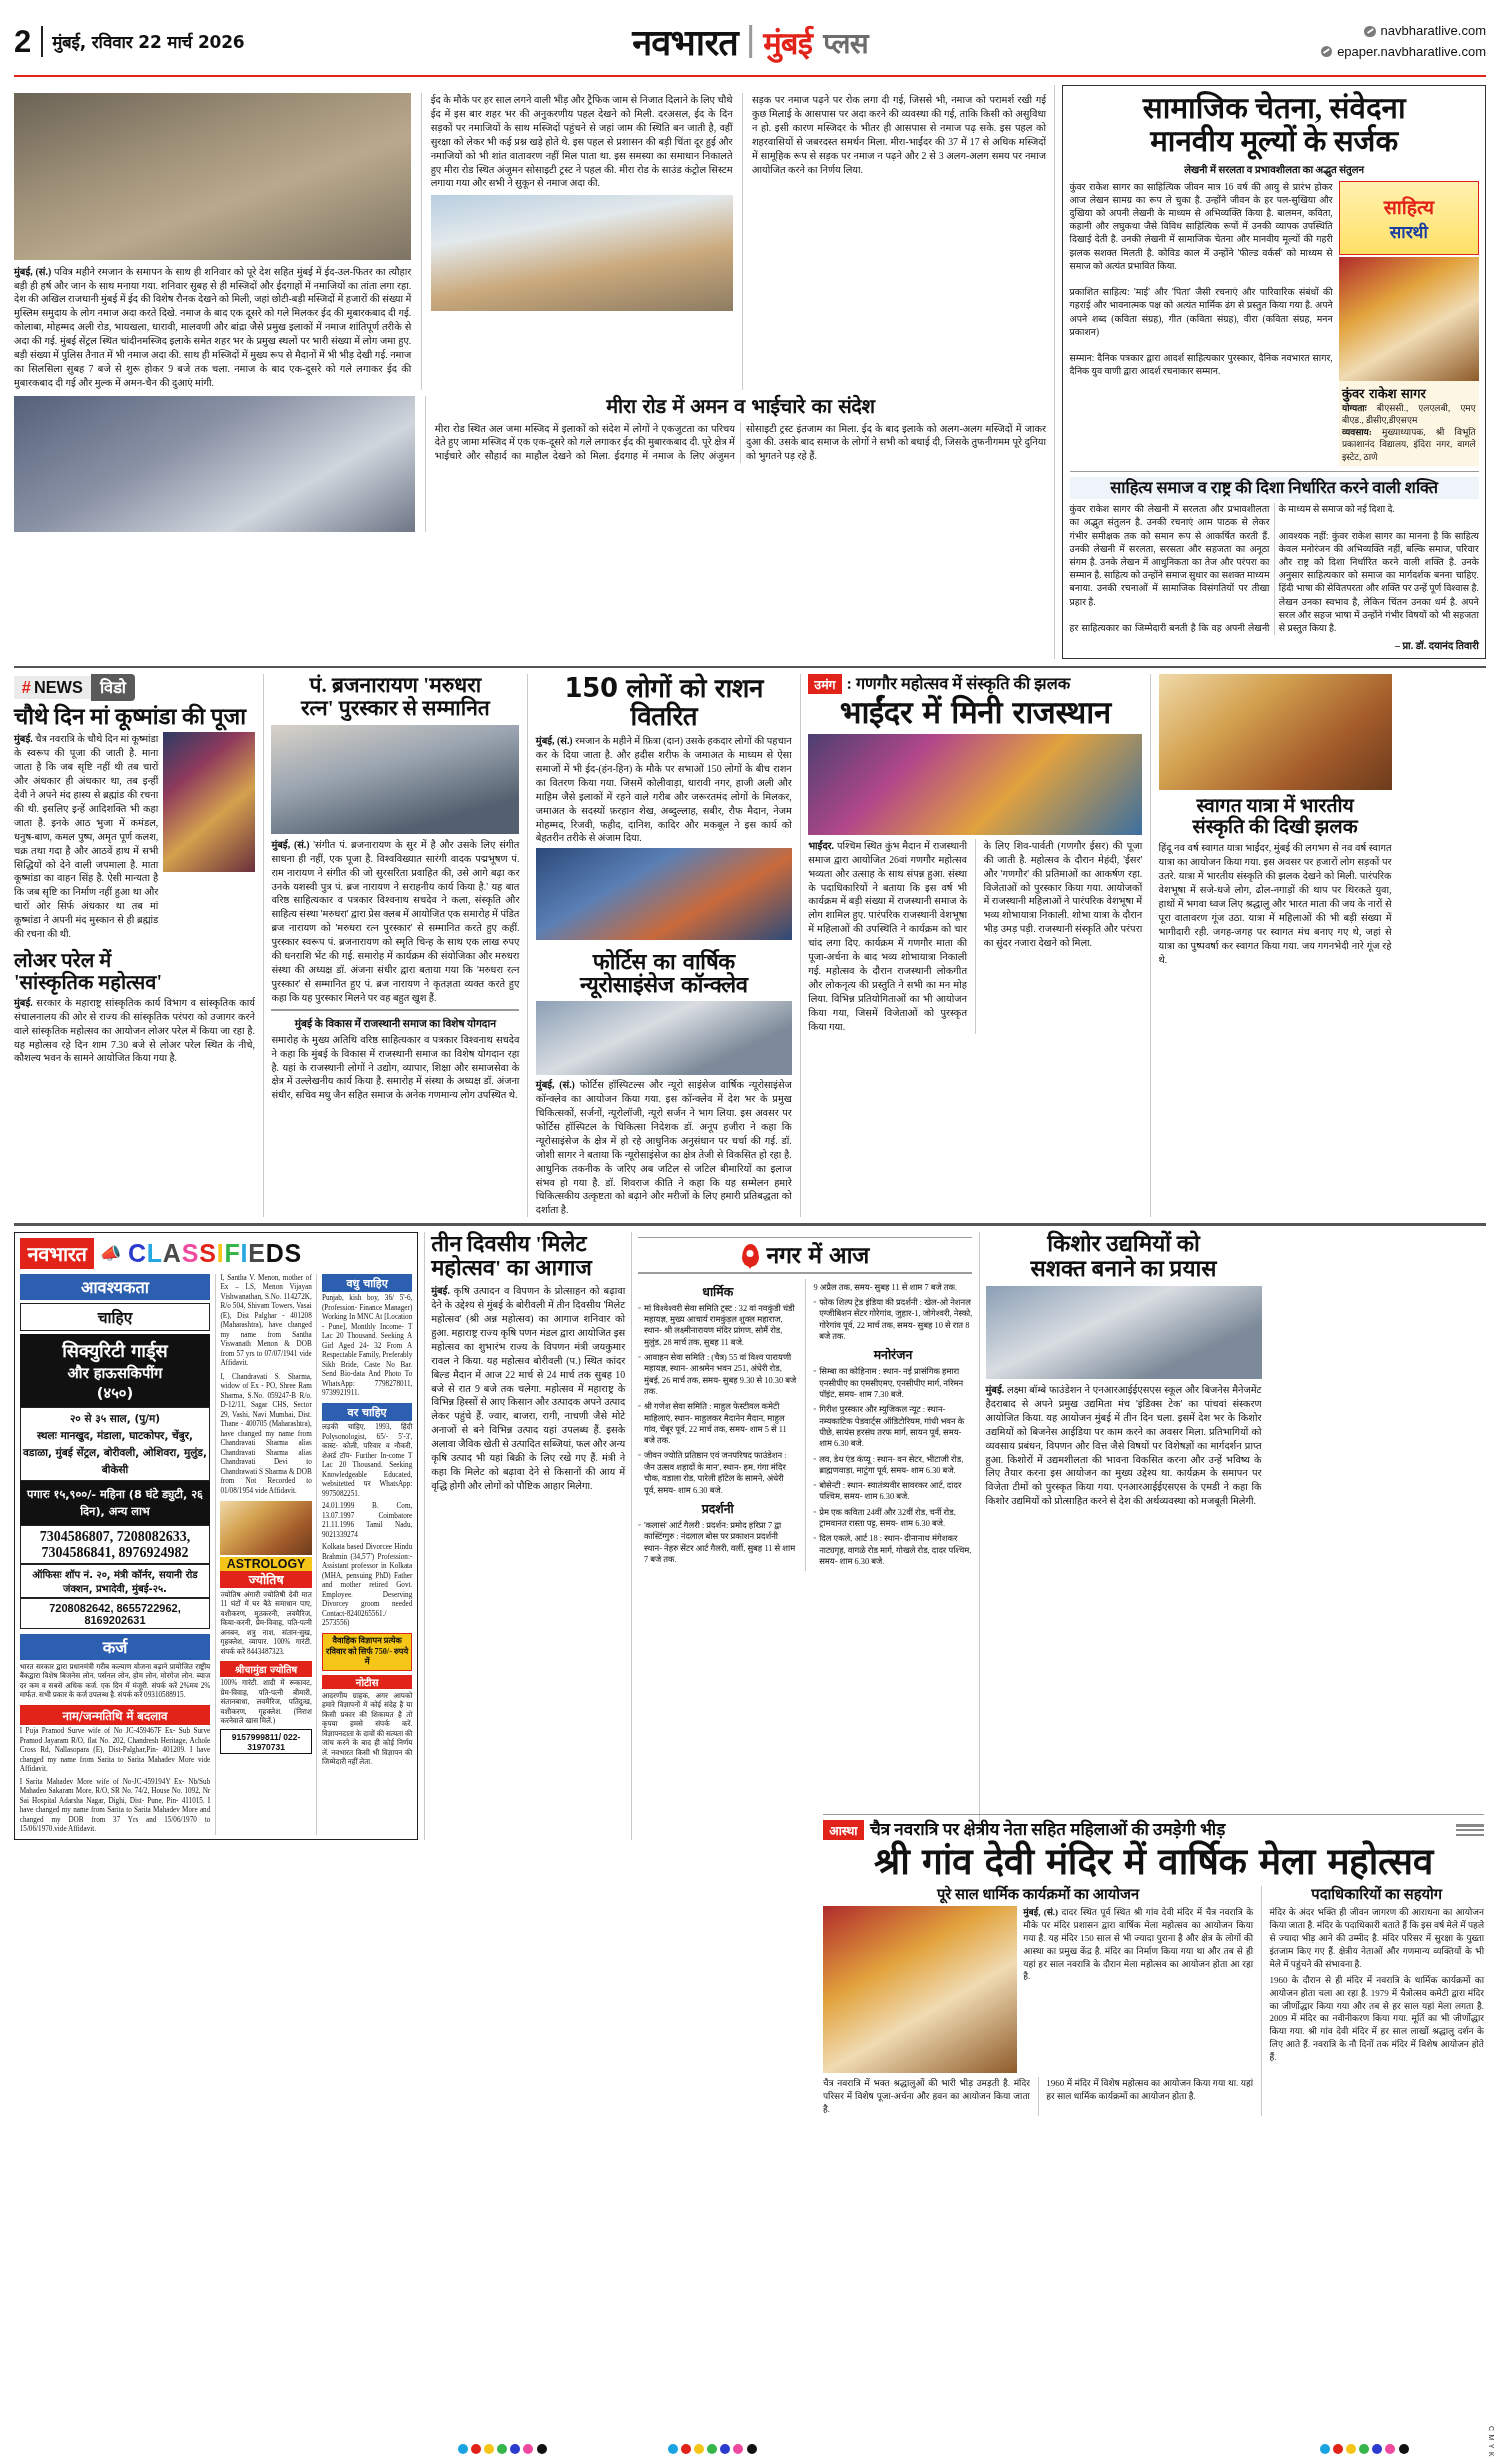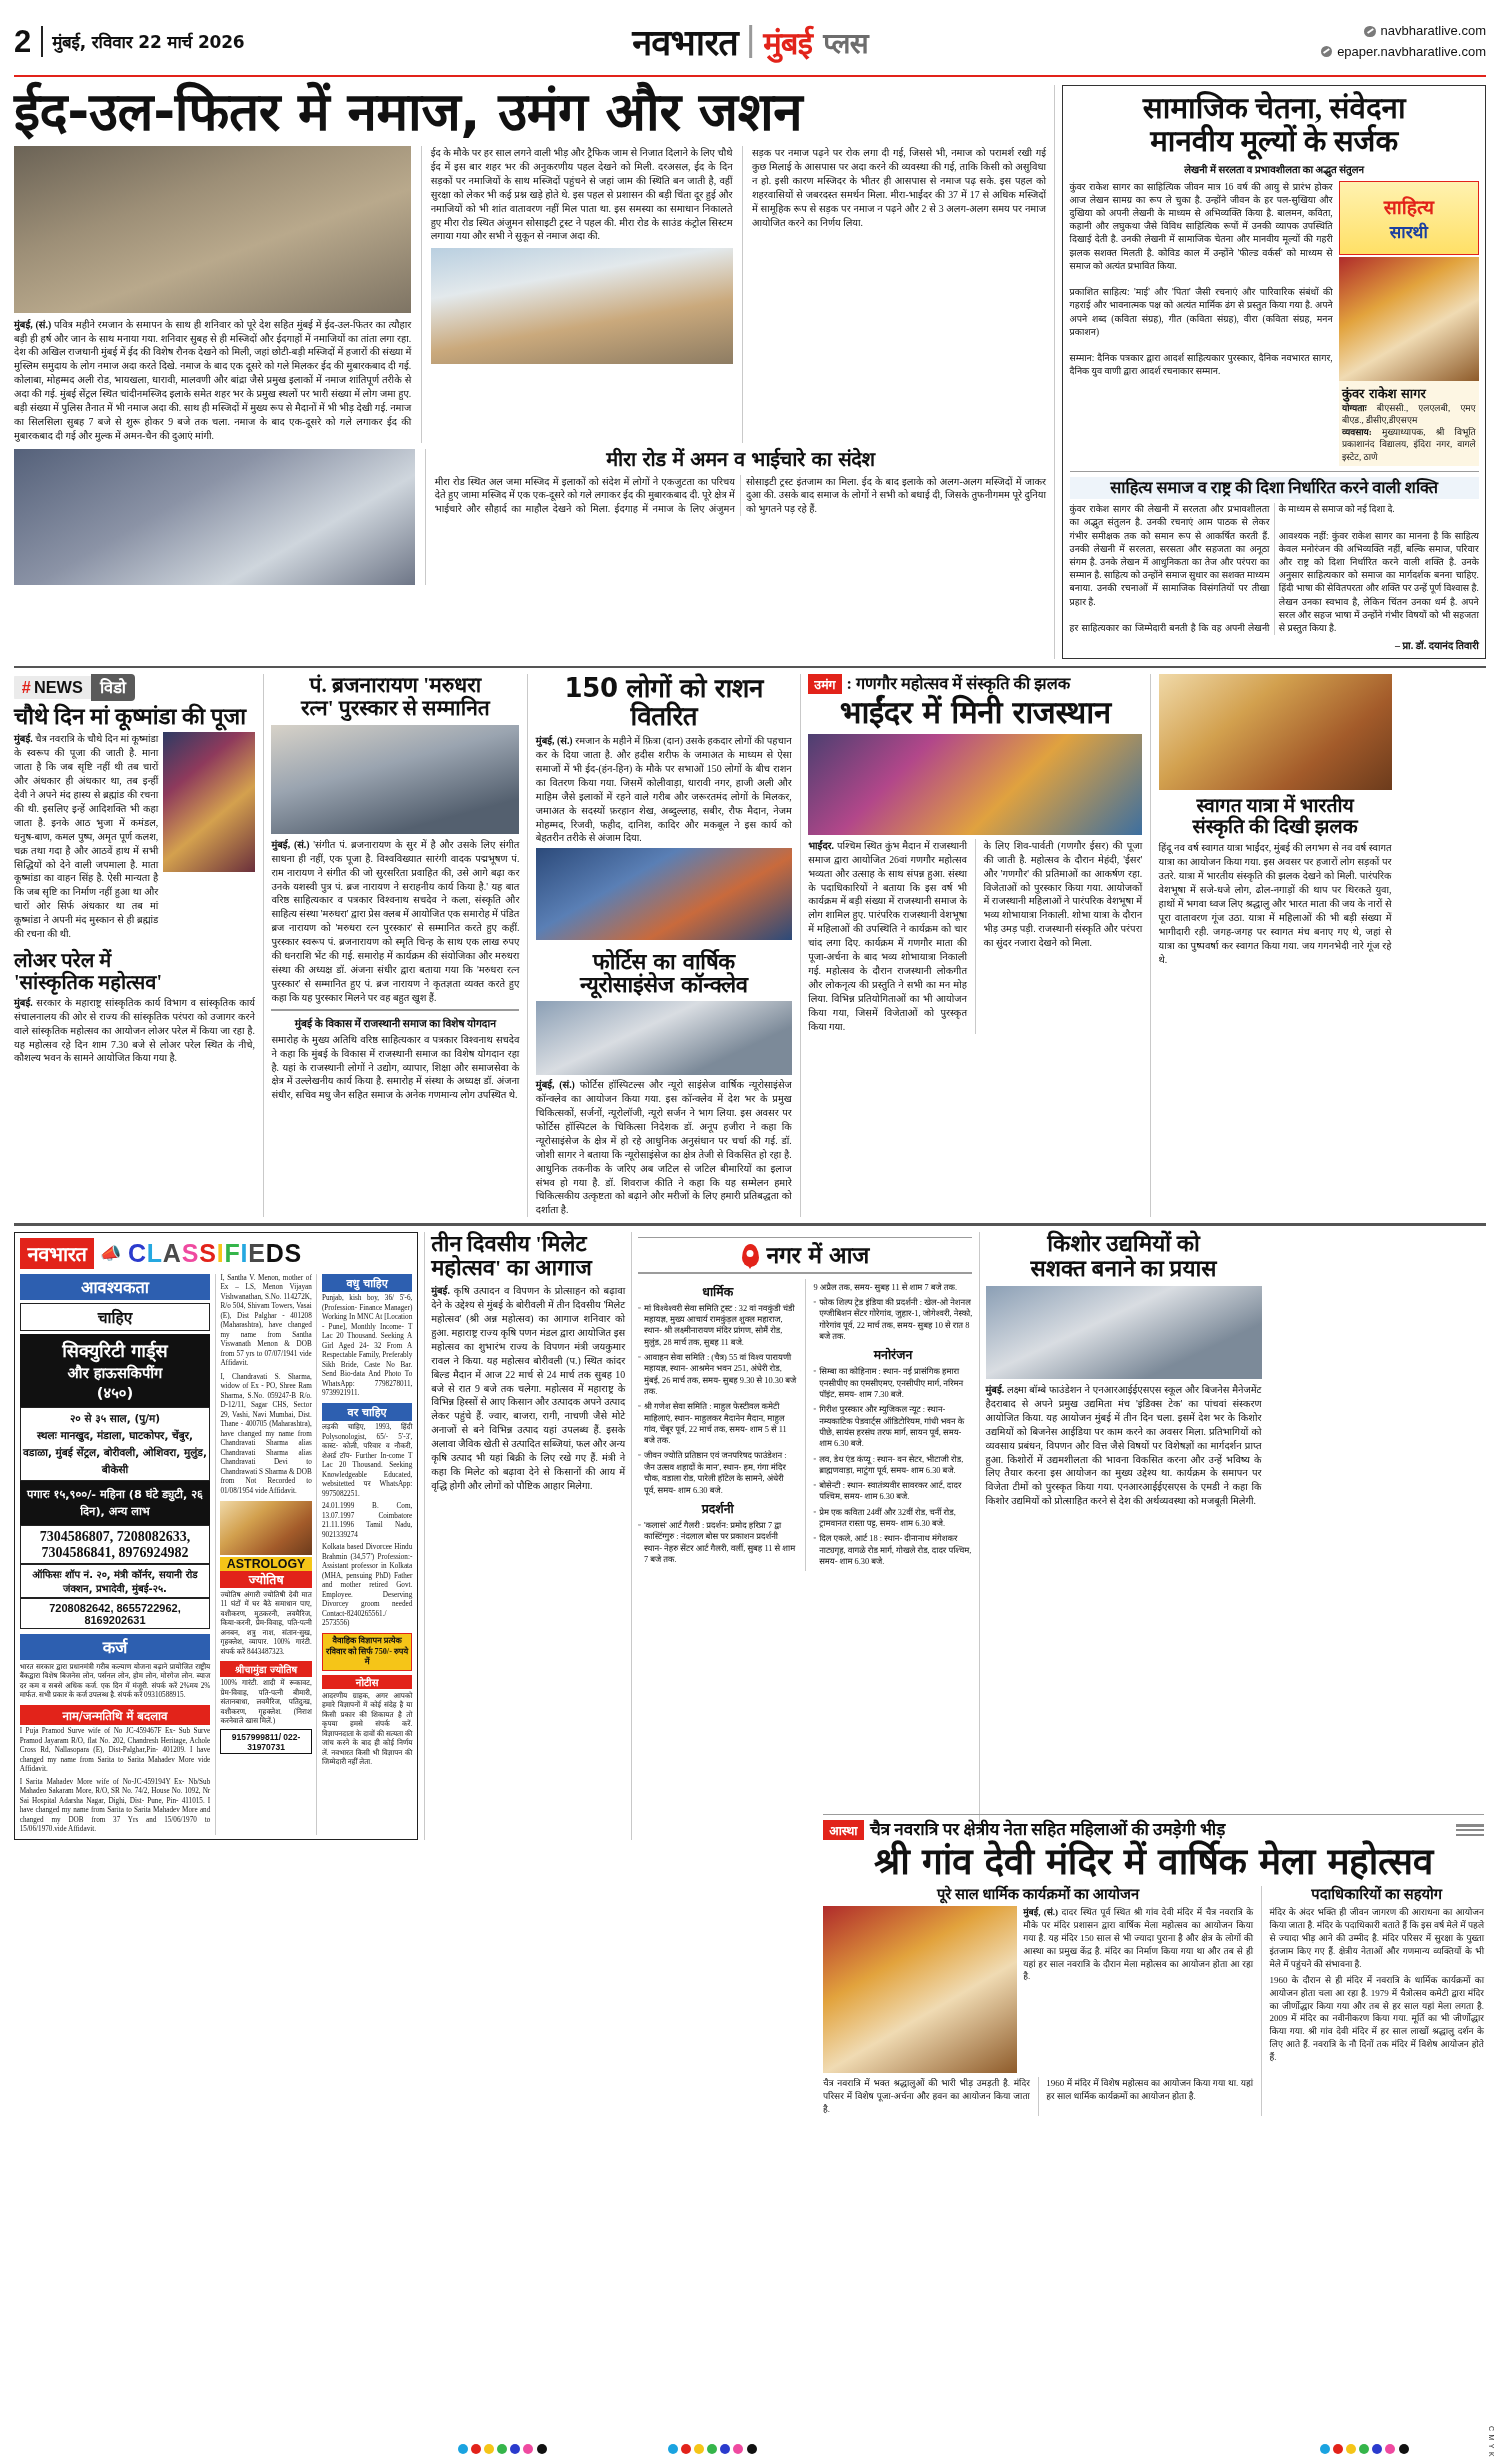--- a/index.html
+++ b/index.html
@@ -111,21 +111,20 @@
           <span class="globe"></span>
           <span>epaper.navbharatlive.com</span>
         </div>
     </div>
   </div>
   <div class="rule-red"></div>
 
   <div style="display:flex; margin-top:7.8px;">
 
     <div style="width:1032px;">
-      <div class="hl" style="font-size:53px; line-height:1.0;">ईद-उल-फितर में नमाज, उमंग और जशन</div>
 
       <div style="display:flex; gap:9.3px; margin-top:7.8px;">
 
         <div style="width:404px;">
           <div class="photo ph1" style="height:167px;"></div>
           <div class="body-txt" style="margin-top:4.7px;">
             <span style="font-weight:bold;">मुंबई, (सं.)</span>
             <span>पवित्र महीने रमजान के समापन के साथ ही शनिवार को पूरे देश सहित मुंबई में ईद-उल-फितर का त्यौहार बड़ी ही हर्ष और जान के साथ मनाया गया. शनिवार सुबह से ही मस्जिदों और ईदगाहों में नमाजियों का तांता लगा रहा. देश की अखिल राजधानी मुंबई में ईद की विशेष रौनक देखने को मिली, जहां छोटी-बड़ी मस्जिदों में हजारों की संख्या में मुस्लिम समुदाय के लोग नमाज अदा करते दिखे. नमाज के बाद एक दूसरे को गले मिलकर ईद की मुबारकबाद दी गई. कोलाबा, मोहम्मद अली रोड, भायखला, धारावी, मालवणी और बांद्रा जैसे प्रमुख इलाकों में नमाज शांतिपूर्ण तरीके से अदा की गई. मुंबई सेंट्रल स्थित चांदीनमस्जिद इलाके समेत शहर भर के प्रमुख स्थलों पर भारी संख्या में लोग जमा हुए. बड़ी संख्या में पुलिस तैनात में भी नमाज अदा की. साथ ही मस्जिदों में मुख्य रूप से मैदानों में भी भीड़ देखी गई. नमाज का सिलसिला सुबह 7 बजे से शुरू होकर 9 बजे तक चला. नमाज के बाद एक-दूसरे को गले लगाकर ईद की मुबारकबाद दी गई और मुल्क में अमन-चैन की दुआएं मांगी.</span>
           </div>
         </div>

